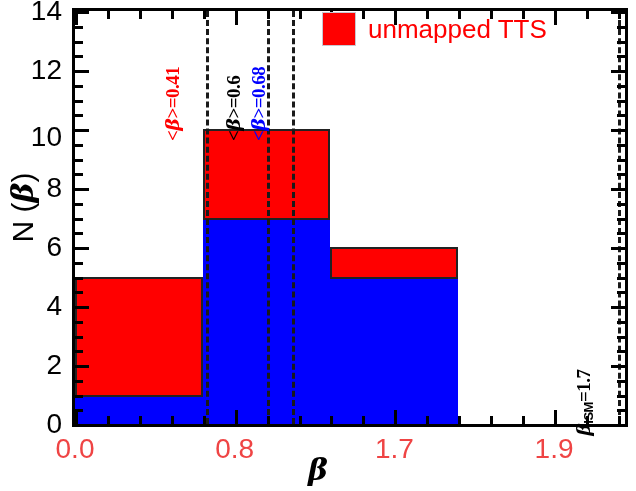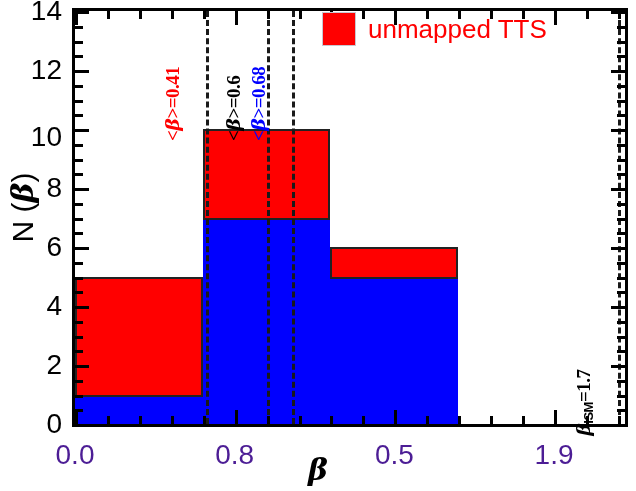--- a/index.html
+++ b/index.html
@@ -91,24 +91,23 @@
   }
   .tick-bottom { bottom: 0; width: 3px; }
   .tick-top    { top: 0;    width: 3px; }
   .tick-left   { left: 0;   height: 3px; }
   .tick-right  { right: 0;  height: 3px; }
 
   
   .xtick-label {
     position: absolute;
     font-size: 28px;
-    color: #4c1d95;
+    color: #ef4444;
     transform: translateX(-50%);
     font-family: "Liberation Sans", sans-serif;
-    margin-top: 6px;
   }
   .ytick-label {
     position: absolute;
     font-size: 28px;
     color: #000000;
     text-align: right;
     transform: translateY(-50%);
     font-family: "Liberation Sans", sans-serif;
   }
 
@@ -286,21 +285,21 @@
 
   <div id="vlabels-layer">
       <div class="vline-label" style="color: rgb(255, 0, 0); left: 183.937px; top: 118px;">&lt;<span class="bet">β</span>&gt;=0.41</div>
       <div class="vline-label" style="color: rgb(0, 0, 0); left: 244.615px; top: 118px;">&lt;<span class="bet">β</span>&gt;=0.6</div>
       <div class="vline-label" style="color: rgb(0, 0, 255); left: 270.164px; top: 118px;">&lt;<span class="bet">β</span>&gt;=0.68</div>
       <div class="vline-label" style="color: rgb(0, 0, 0); left: 595.91px; top: 412px;"><span class="bet">β</span><span class="sub">ISM</span>=1.7</div>
     </div>
   <div id="xticklabels-layer">
       <div class="xtick-label" style="left: 75px; top: 433px;">0.0</div>
       <div class="xtick-label" style="left: 234.679px; top: 433px;">0.8</div>
-      <div class="xtick-label" style="left: 394.359px; top: 433px;">0.5</div>
+      <div class="xtick-label" style="left: 394.359px; top: 433px;">1.7</div>
       <div class="xtick-label" style="left: 554.038px; top: 433px;">1.9</div>
     </div>
   <div id="yticklabels-layer">
       <div class="ytick-label" style="left: 0px; width: 62px; top: 424px;">0</div>
       <div class="ytick-label" style="left: 0px; width: 62px; top: 365px;">2</div>
       <div class="ytick-label" style="left: 0px; width: 62px; top: 306px;">4</div>
       <div class="ytick-label" style="left: 0px; width: 62px; top: 247px;">6</div>
       <div class="ytick-label" style="left: 0px; width: 62px; top: 188px;">8</div>
       <div class="ytick-label" style="left: 0px; width: 62px; top: 129px; margin-top: 8px;">10</div>
       <div class="ytick-label" style="left: 0px; width: 62px; top: 70px;">12</div>

